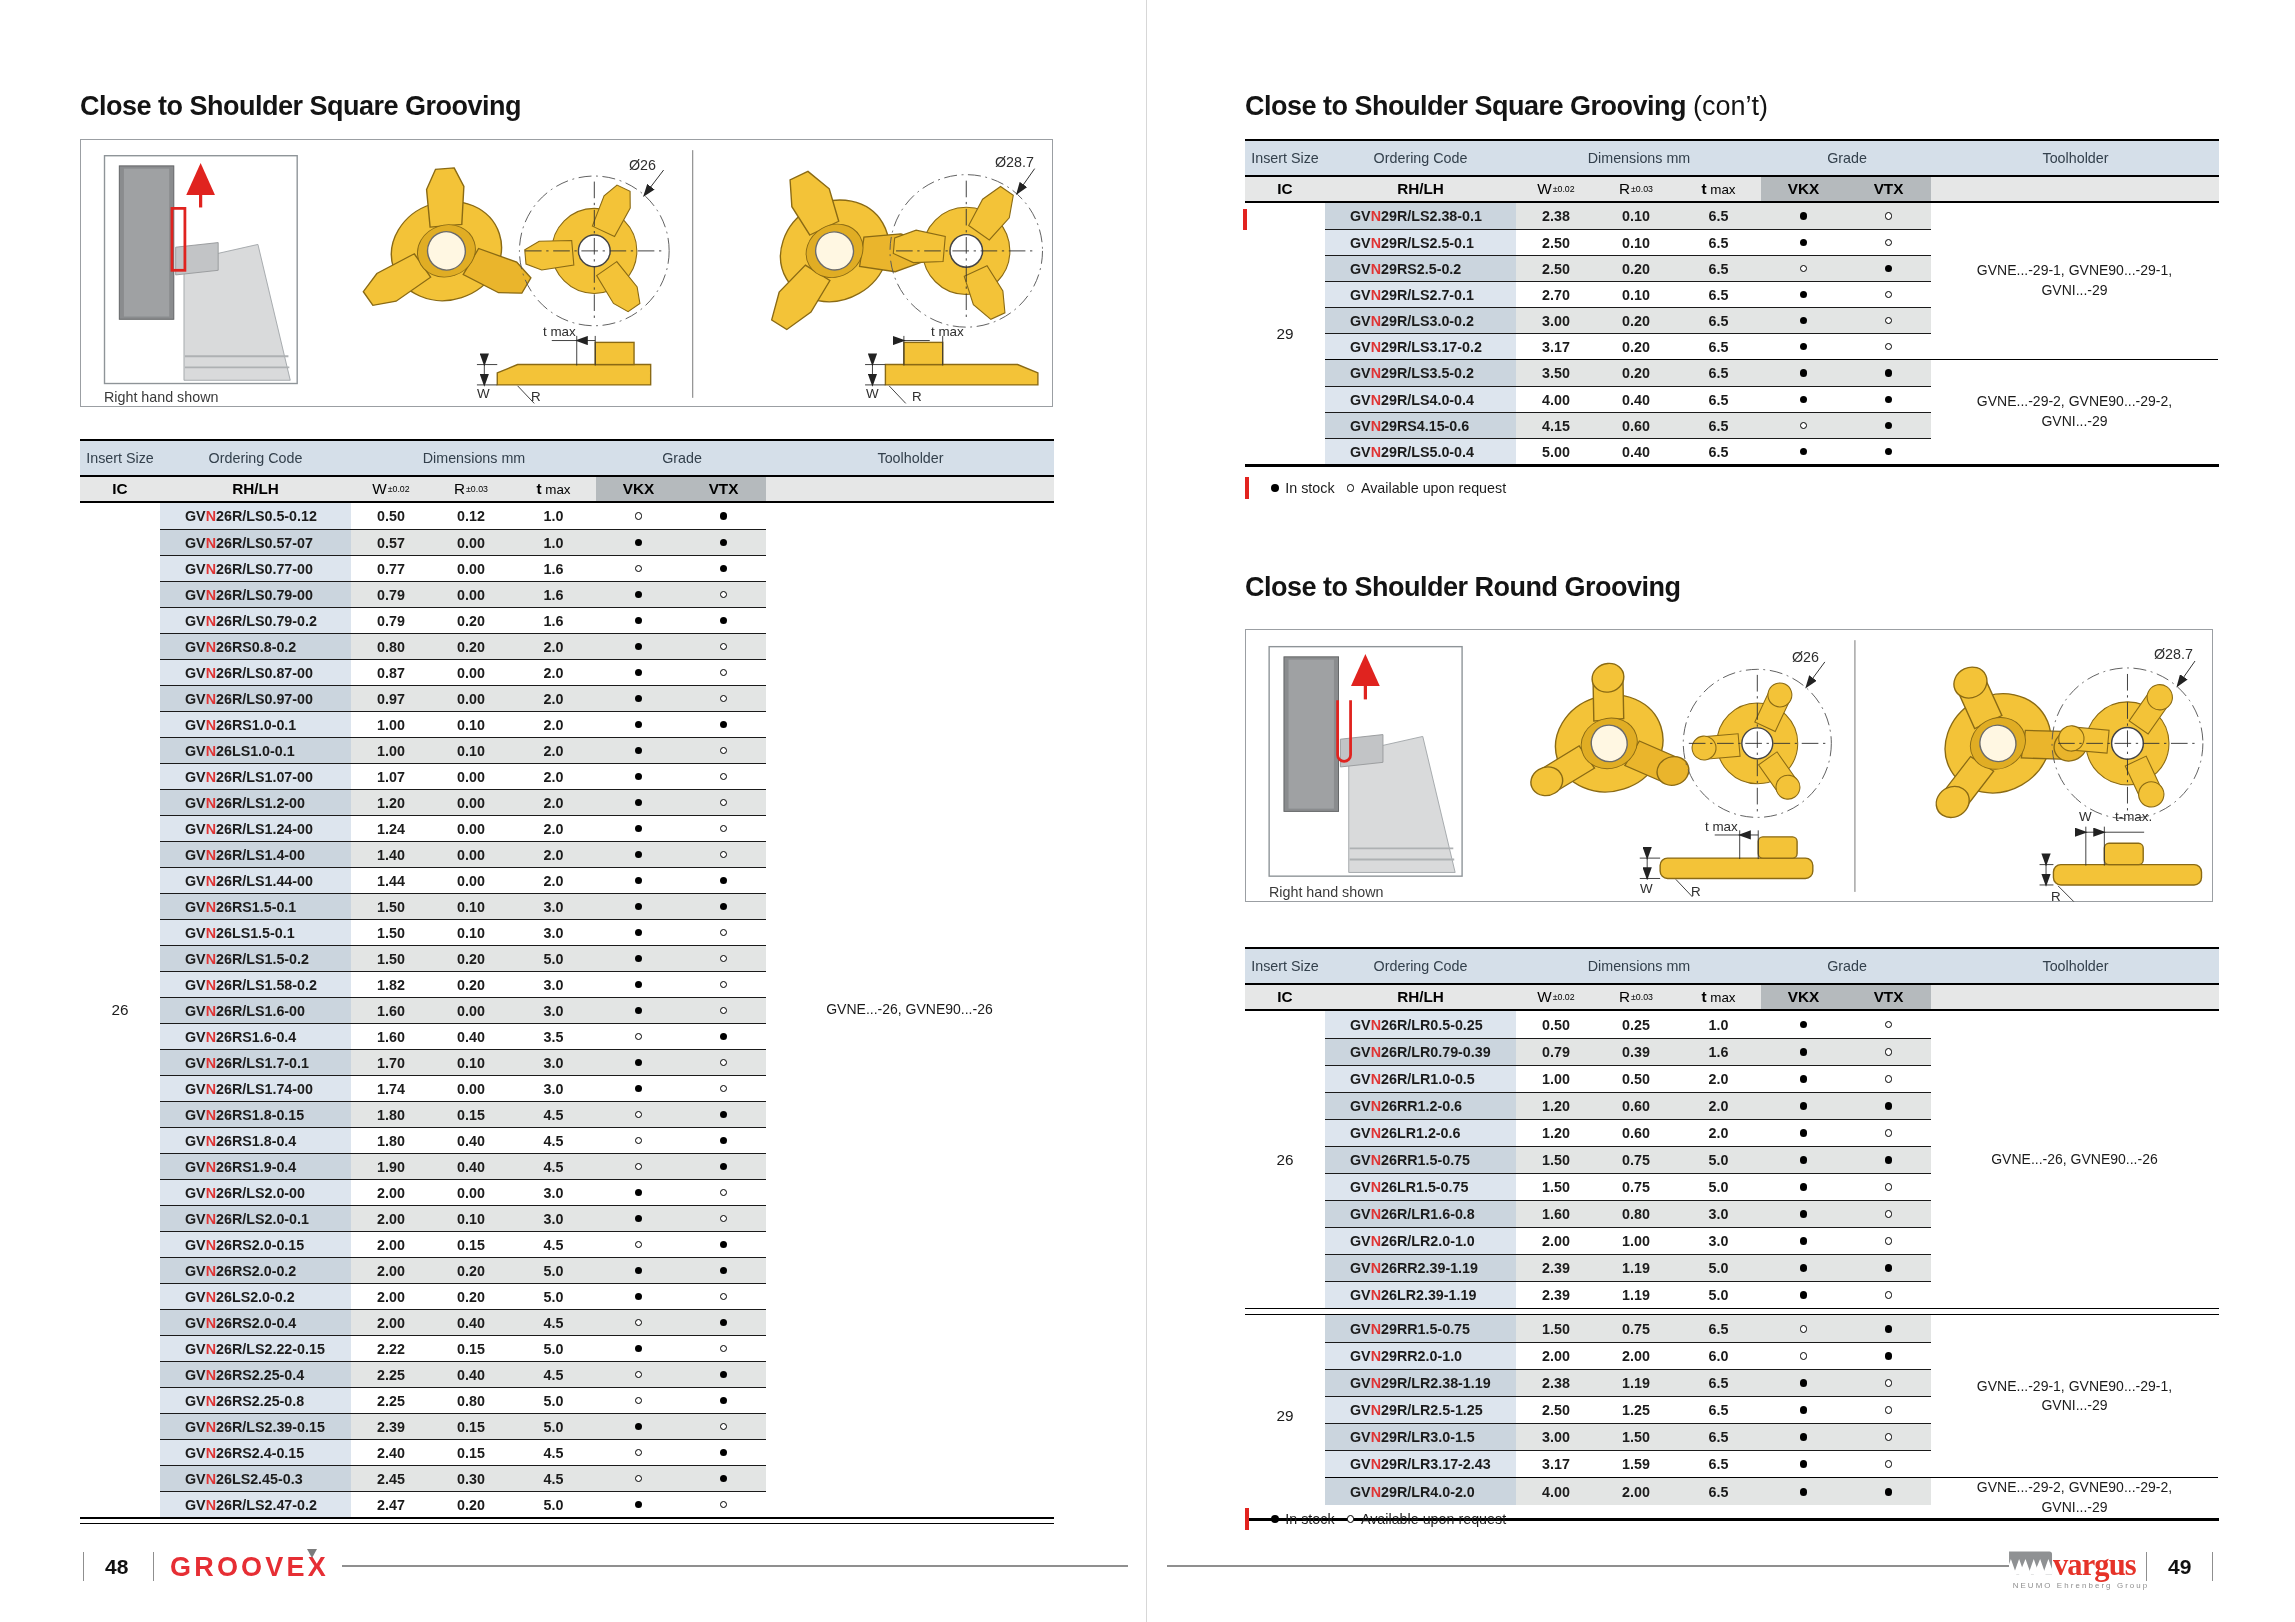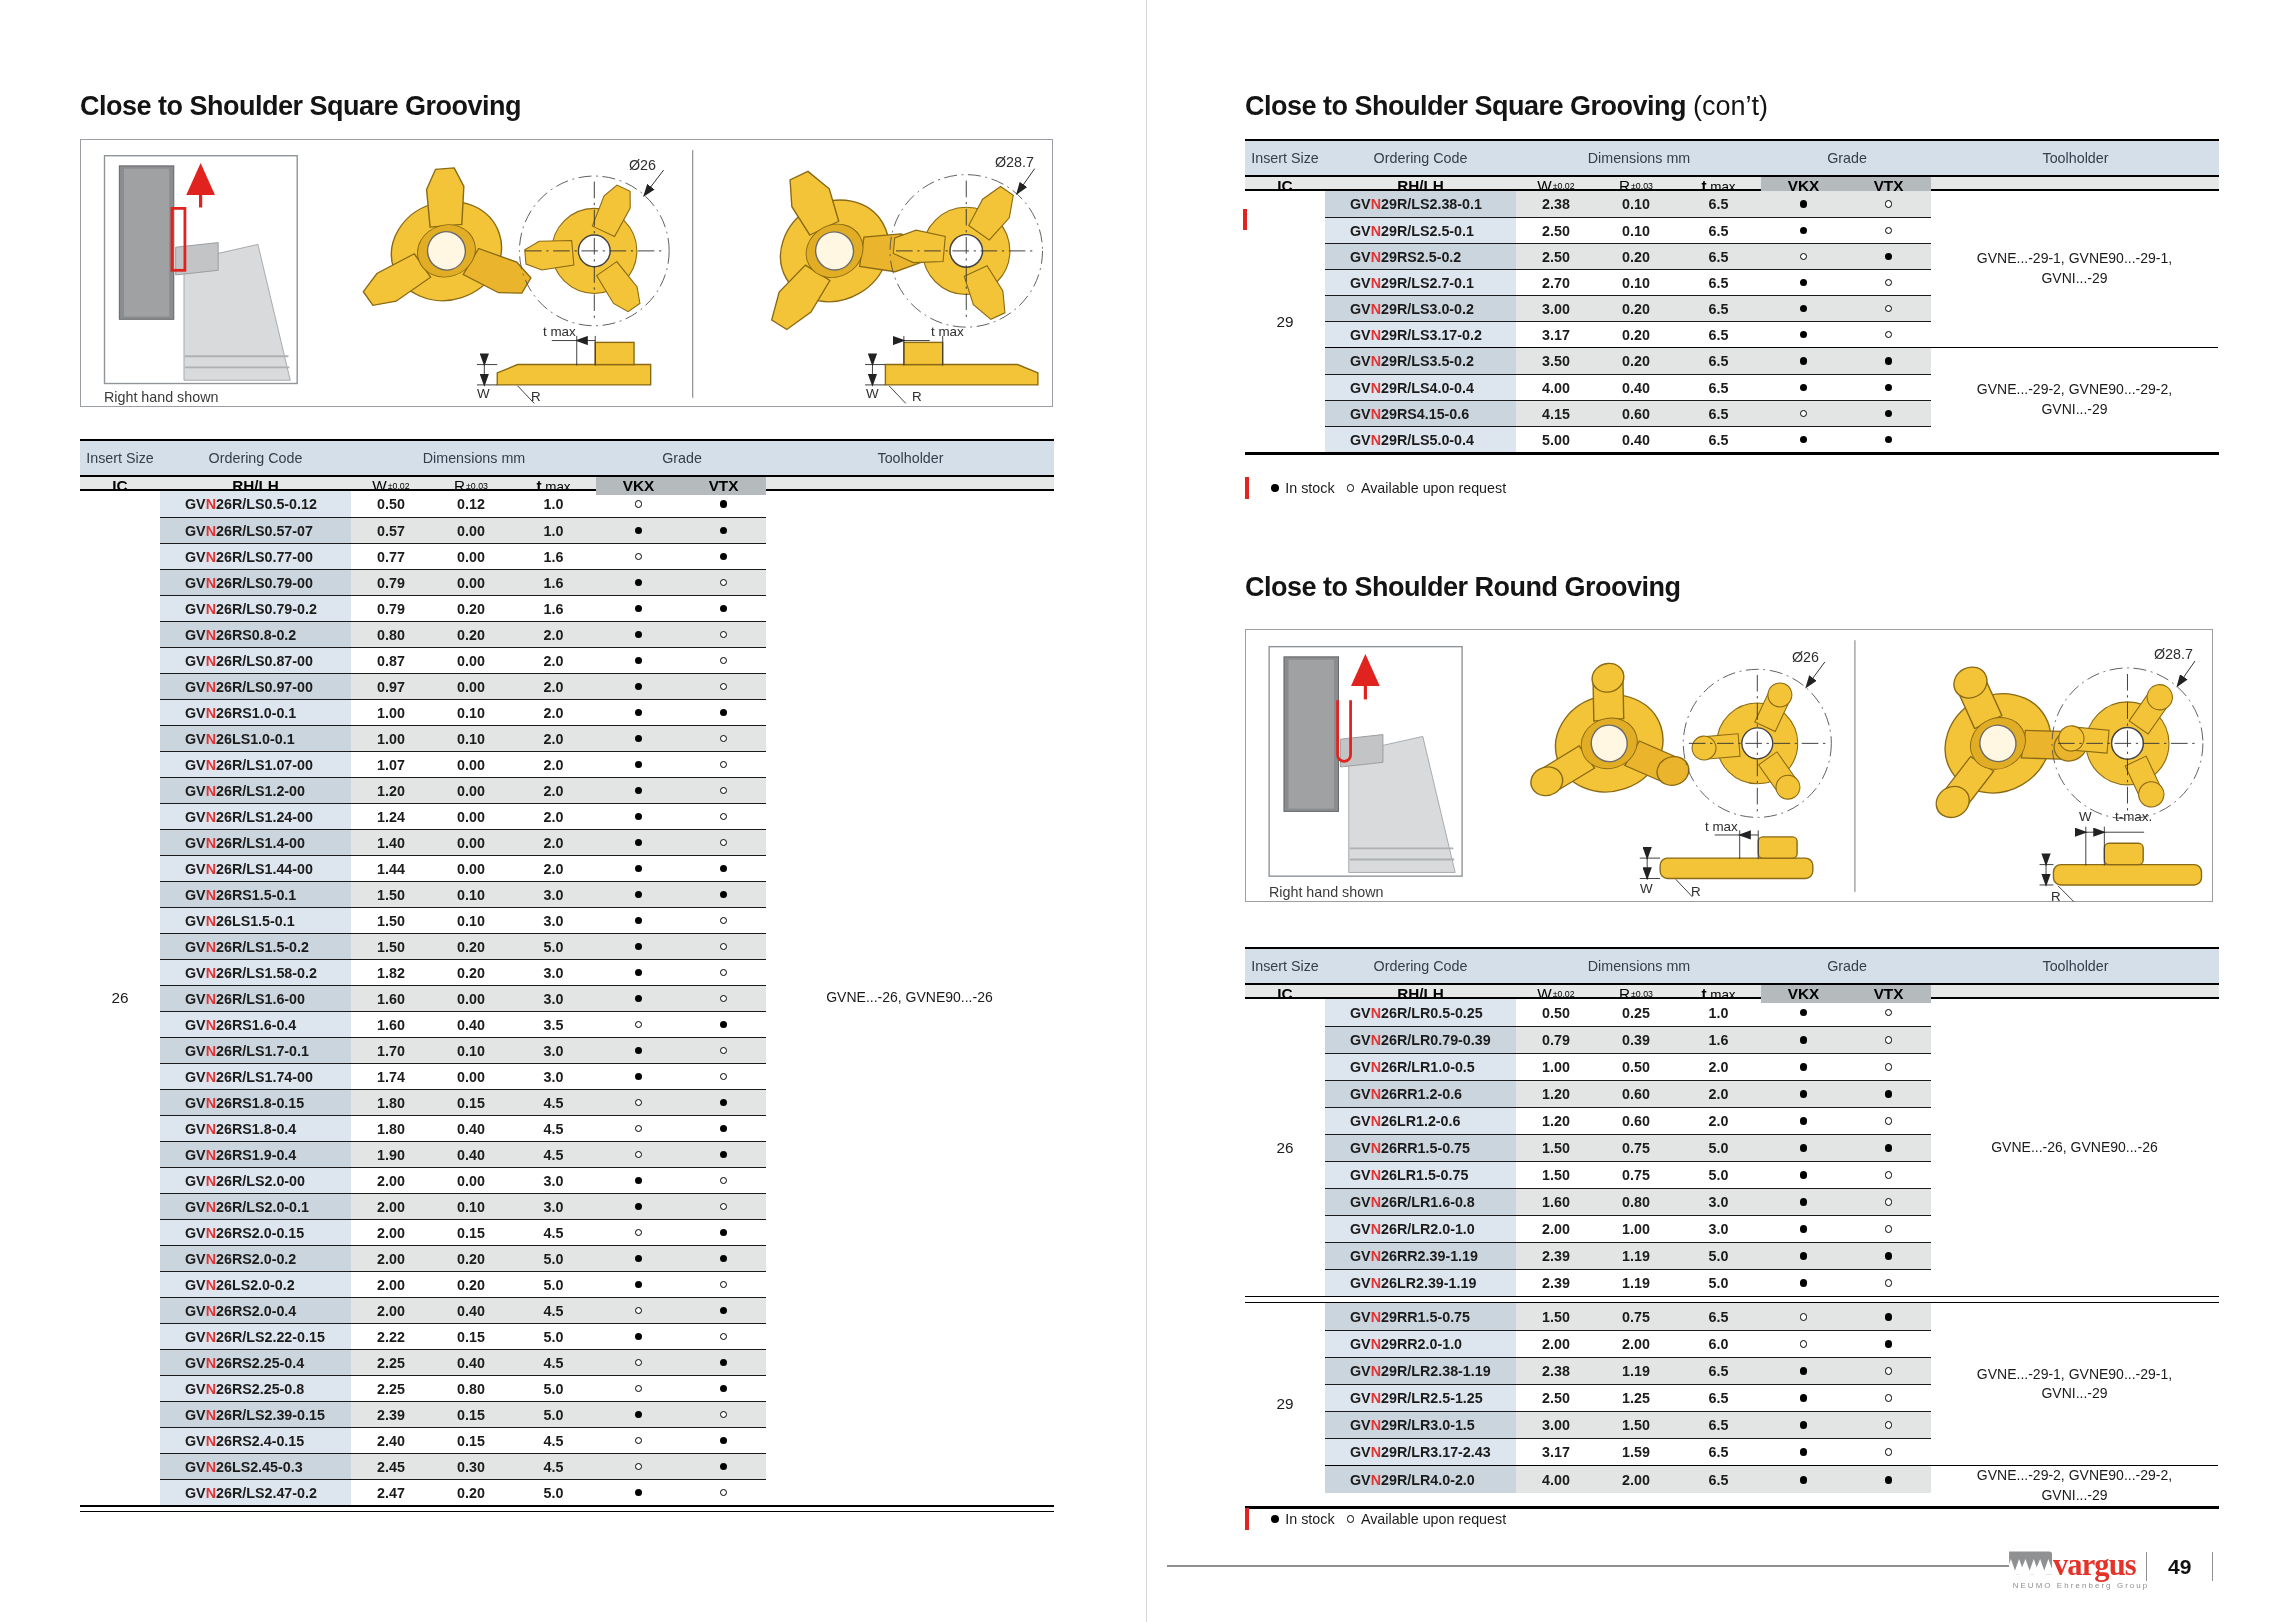--- a/index.html
+++ b/index.html
@@ -20,21 +20,21 @@
   .illo svg { position:absolute; left:0; top:0; }
   .dlab { position:absolute; font-size:13.4px; color:#2e2e2e; white-space:nowrap; }
   .dlab--dia { font-size:14.3px; }
   .caption { position:absolute; font-size:14.3px; color:#3a3a3a; }
 
   
   .tbl { position:absolute; width:974px; border-top:2.8px solid #000; }
   .thead-main { display:grid; grid-template-columns:80px 191px 246px 170px 287px; height:36px;
     background:#d5dfe9; border-bottom:2.8px solid #000; }
   .thead-main .hc { display:flex; align-items:center; justify-content:center; font-size:14.3px; color:#33404c; }
-  .thead-sub { display:grid; grid-template-columns:80px 191px 80px 80px 85px 85px 85px 287px; height:14px;
+  .thead-sub { display:grid; grid-template-columns:80px 191px 80px 80px 85px 85px 85px 287px; height:26px;
     background:#e6e7e7; border-bottom:2.8px solid #000; }
   .thead-sub .hc { display:flex; align-items:center; justify-content:center; font-size:15.3px; color:#000; }
   .hc--bold { font-weight:700; }
   .hc--grade { background:#b5babd; font-size:17px; font-weight:700; }
   .hc sup { font-size:8.8px; vertical-align:super; line-height:0; margin-left:0.9px; }
   .hc .tmax-t { font-weight:700; margin-right:3.7px; }
   .hc .tmax-m { font-size:13.4px; }
 
   .ic-group { display:flex; }
   .ic-cell { width:80px; display:flex; align-items:center; justify-content:center; font-size:15.3px; }
@@ -876,20 +876,27 @@
                     </div>
                   </div>
                 </div>
                 <div class="th-cell">GVNE...-26, GVNE90...-26</div>
               </div>
             </div>
           </div>
         </div>
       </div>
 
+    <div class="footer">
+      <span class="fbar" style="left:83px;"></span>
+      <span class="fpage" style="left:105px;">48</span>
+      <span class="fbar" style="left:153px;"></span>
+      <div class="groovex" style="left:170px;"><span>GROOVEX</span><span class="tri"></span></div>
+      <div class="fline" style="left:342px; width:786px;"></div>
+    </div>
   </section>
 
   <section class="page page--right">
     <h1 class="title" style="left:97px; top:91px;"><span>Close to Shoulder Square Grooving</span> <span class="suffix">(con’t)</span></h1>
 
     <div class="tbl" id="tbl-right-top" style="left:97px; top:139px; --rh:26px;">
         <div class="thead-main">
           <div class="hc">Insert Size</div>
           <div class="hc">Ordering Code</div>
           <div class="hc">Dimensions mm</div>

